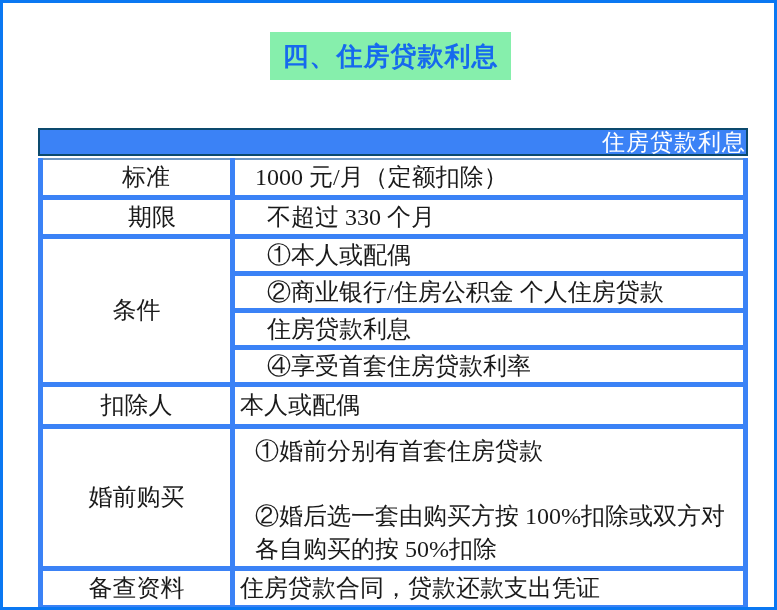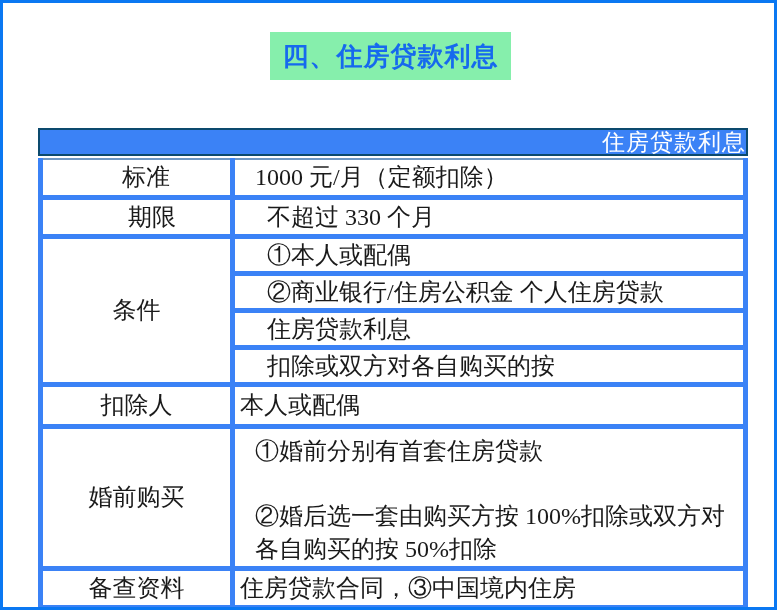--- a/index.html
+++ b/index.html
@@ -115,37 +115,37 @@
           <td class="label-cell" rowspan="4">条件</td>
           <td class="value-cell h36">①本人或配偶</td>
         </tr>
         <tr>
           <td class="value-cell h36">②商业银行/住房公积金 个人住房贷款</td>
         </tr>
         <tr>
           <td class="value-cell h36">住房贷款利息</td>
         </tr>
         <tr>
-          <td class="value-cell h36">扣除或双方对各自购买的按</td>
+          <td class="value-cell h36">④享受首套住房贷款利率</td>
         </tr>
 
         <tr class="major">
           <td class="label-cell h42">扣除人</td>
           <td class="value-cell h42">本人或配偶</td>
         </tr>
 
         <tr class="major">
           <td class="label-cell">婚前购买</td>
           <td class="premarital-cell">
             <p class="first">①婚前分别有首套住房贷款</p>
             <p class="second">②婚后选一套由购买方按 100%扣除或双方对各自购买的按 50%扣除</p>
           </td>
         </tr>
 
         <tr class="major">
           <td class="label-cell h35">备查资料</td>
-          <td class="value-cell h35">住房贷款合同，③中国境内住房</td>
+          <td class="value-cell h35">住房贷款合同，贷款还款支出凭证</td>
         </tr>
       </tbody>
     </table>
 
   </div>
 </div>
 
 </body></html>

